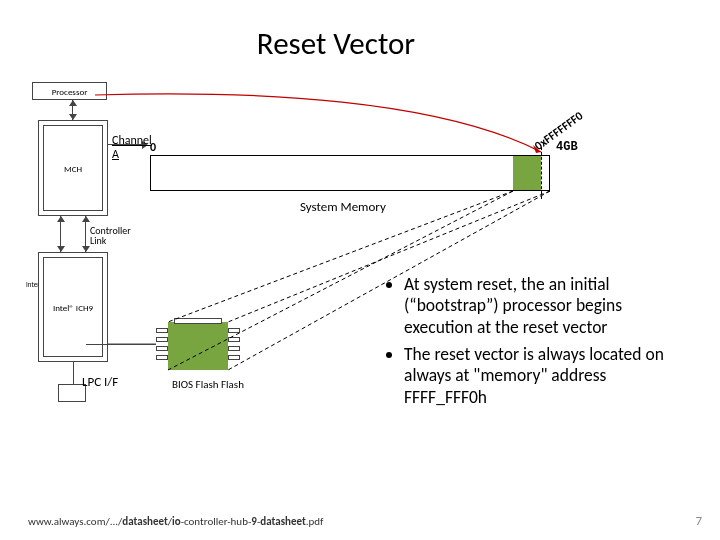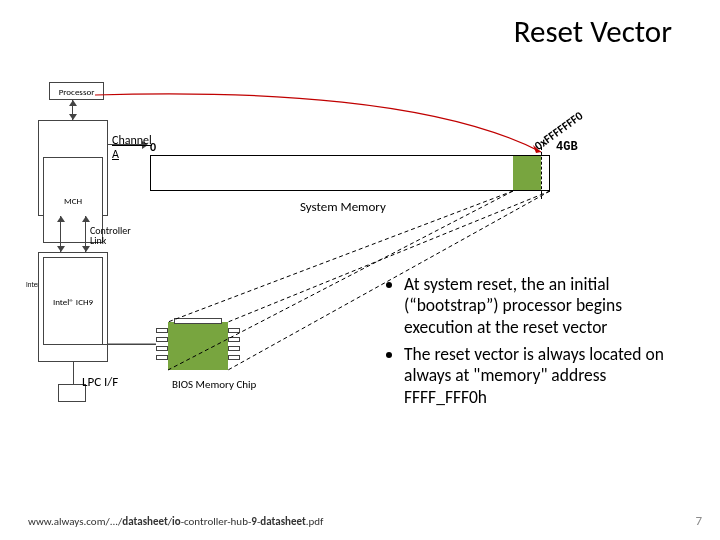--- a/index.html
+++ b/index.html
@@ -10,22 +10,22 @@
     font-family: Calibri, Arial, sans-serif;
     color: #000;
     overflow: hidden;
   }
   .slide {
     position: relative;
     width: 720px; height: 540px;
   }
   .title {
     position: absolute;
-    top: 12px; left: 0; width: 672px;
-    text-align: right;
+    top: 24px; left: 0; width: 672px;
+    text-align: center;
     font-size: 31px;
   }
   
   .hw {
     position: absolute;
     left: 30px; top: 82px;
     width: 130px;
     font-size: 9px;
   }
   .box {
@@ -125,50 +125,50 @@
 </style>
 </head>
 <body>
 
 <div class="slide">
 
   <div class="title">Reset Vector</div>
 
   <div class="hw">
 
-    <div class="box" style="left:19px; top:0; width:55px; height:18px;">Processor</div>
+    <div class="box" style="left:2px; top:0; width:75px; height:18px;">Processor</div>
 
     <div class="vline" style="left:42px; top:18px; width:1px; height:20px;"></div>
 
     <div class="arrowhead" style="left:39px; top:18px; border-left:4px solid transparent; border-right:4px solid transparent; border-bottom:6px solid #444;"></div>
     <div class="arrowhead" style="left:39px; top:32px; border-left:4px solid transparent; border-right:4px solid transparent; border-top:6px solid #444;"></div>
 
     <div class="dbl" style="left:8px; top:38px; width:70px; height:96px;">
       <div class="outer" style="left:0; top:0; width:70px; height:96px;"></div>
-      <div class="inner" style="left:5px; top:5px; width:60px; height:86px; display:flex; align-items:center; justify-content:center;margin-top:32px;">MCH</div>
+      <div class="inner" style="left:5px; top:5px; width:60px; height:86px; display:flex; align-items:center; justify-content:center;">MCH</div>
     </div>
 
     <div class="hline" style="left:78px; top:62px; width:38px; height:1px;"></div>
     <div class="arrowhead" style="left:112px; top:59px; border-top:4px solid transparent; border-bottom:4px solid transparent; border-left:6px solid #444;"></div>
     <div style="position:absolute; left:82px; top:51px; font-size:12px;text-decoration:underline;">Channel A</div>
 
     <div class="vline" style="left:30px; top:134px; width:1px; height:36px;"></div>
     <div class="arrowhead" style="left:27px; top:134px; border-left:4px solid transparent; border-right:4px solid transparent; border-bottom:6px solid #444;"></div>
     <div class="arrowhead" style="left:27px; top:164px; border-left:4px solid transparent; border-right:4px solid transparent; border-top:6px solid #444;"></div>
     <div class="vline" style="left:55px; top:134px; width:1px; height:36px;"></div>
     <div class="arrowhead" style="left:52px; top:134px; border-left:4px solid transparent; border-right:4px solid transparent; border-bottom:6px solid #444;"></div>
     <div class="arrowhead" style="left:52px; top:164px; border-left:4px solid transparent; border-right:4px solid transparent; border-top:6px solid #444;"></div>
     <div style="position:absolute; left:-4px; top:144px; font-size:7px; line-height:1; white-space:pre; text-align:right;margin-top:48px;">DMI
 Interface</div>
     <div style="position:absolute; left:60px; top:144px; font-size:10px; line-height:1; white-space:pre;">Controller
 Link</div>
 
     <div class="dbl" style="left:8px; top:170px; width:70px; height:110px;">
       <div class="outer" style="left:0; top:0; width:70px; height:110px;"></div>
-      <div class="inner" style="left:5px; top:5px; width:60px; height:88px; display:flex; align-items:center; justify-content:center;">Intel® ICH9</div>
+      <div class="inner" style="left:5px; top:5px; width:60px; height:100px; display:flex; align-items:center; justify-content:center;">Intel® ICH9</div>
     </div>
 
     <div class="vline" style="left:43px; top:280px; width:1px; height:22px;"></div>
     <div class="box" style="left:28px; top:302px; width:28px; height:18px; border:1px solid #444;"></div>
     <div class="hline" style="left:56px; top:262px; width:70px; height:1px;"></div>
   </div>
 
   <div class="membar"></div>
   <div class="memgreen"></div>
   <div class="memtick" style="left:541px; top:147px; height:52px;"></div>
@@ -186,21 +186,21 @@
         <div class="pin"></div>
         <div class="pin"></div>
     </div>
     <div class="chippins right">
       <div class="pin"></div>
         <div class="pin"></div>
         <div class="pin"></div>
         <div class="pin"></div>
     </div>
   </div>
-  <div class="chiplabel" style="left:172px; top:378px;">BIOS Memory Chip</div>
+  <div class="chiplabel" style="left:172px; top:378px;">BIOS Flash Flash</div>
   <div class="lpclabel" style="left:82px; top:374px;">LPC I/F</div>
 
   <svg class="overlay">
 
     <line x1="513" y1="191" x2="168" y2="322" stroke="#000" stroke-width="1" stroke-dasharray="4 3"></line>
     <line x1="550" y1="191" x2="228" y2="322" stroke="#000" stroke-width="1" stroke-dasharray="4 3"></line>
     <line x1="513" y1="191" x2="168" y2="370" stroke="#000" stroke-width="1" stroke-dasharray="4 3"></line>
     <line x1="550" y1="191" x2="228" y2="370" stroke="#000" stroke-width="1" stroke-dasharray="4 3"></line>
 
     <path d="M 95 95 C 260 90, 440 100, 541 152" stroke="#c00000" stroke-width="1.2" fill="none"></path>

